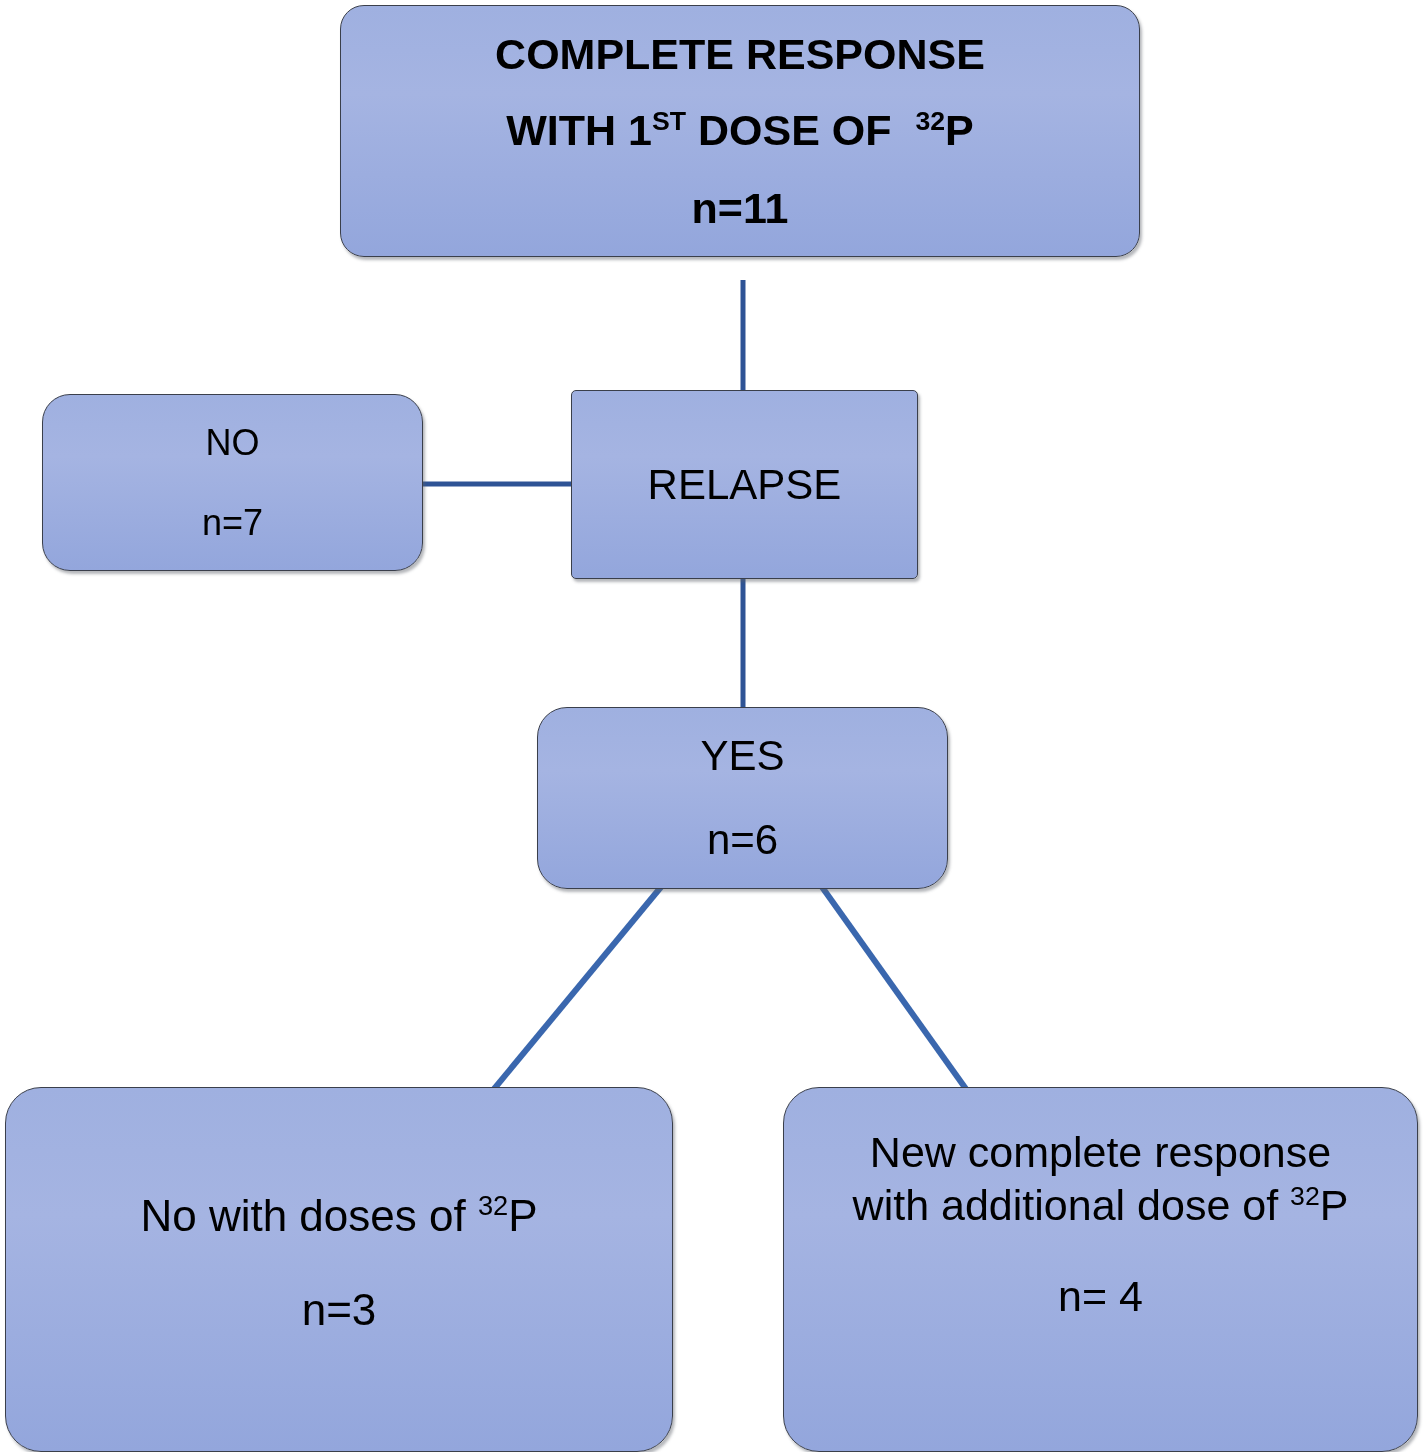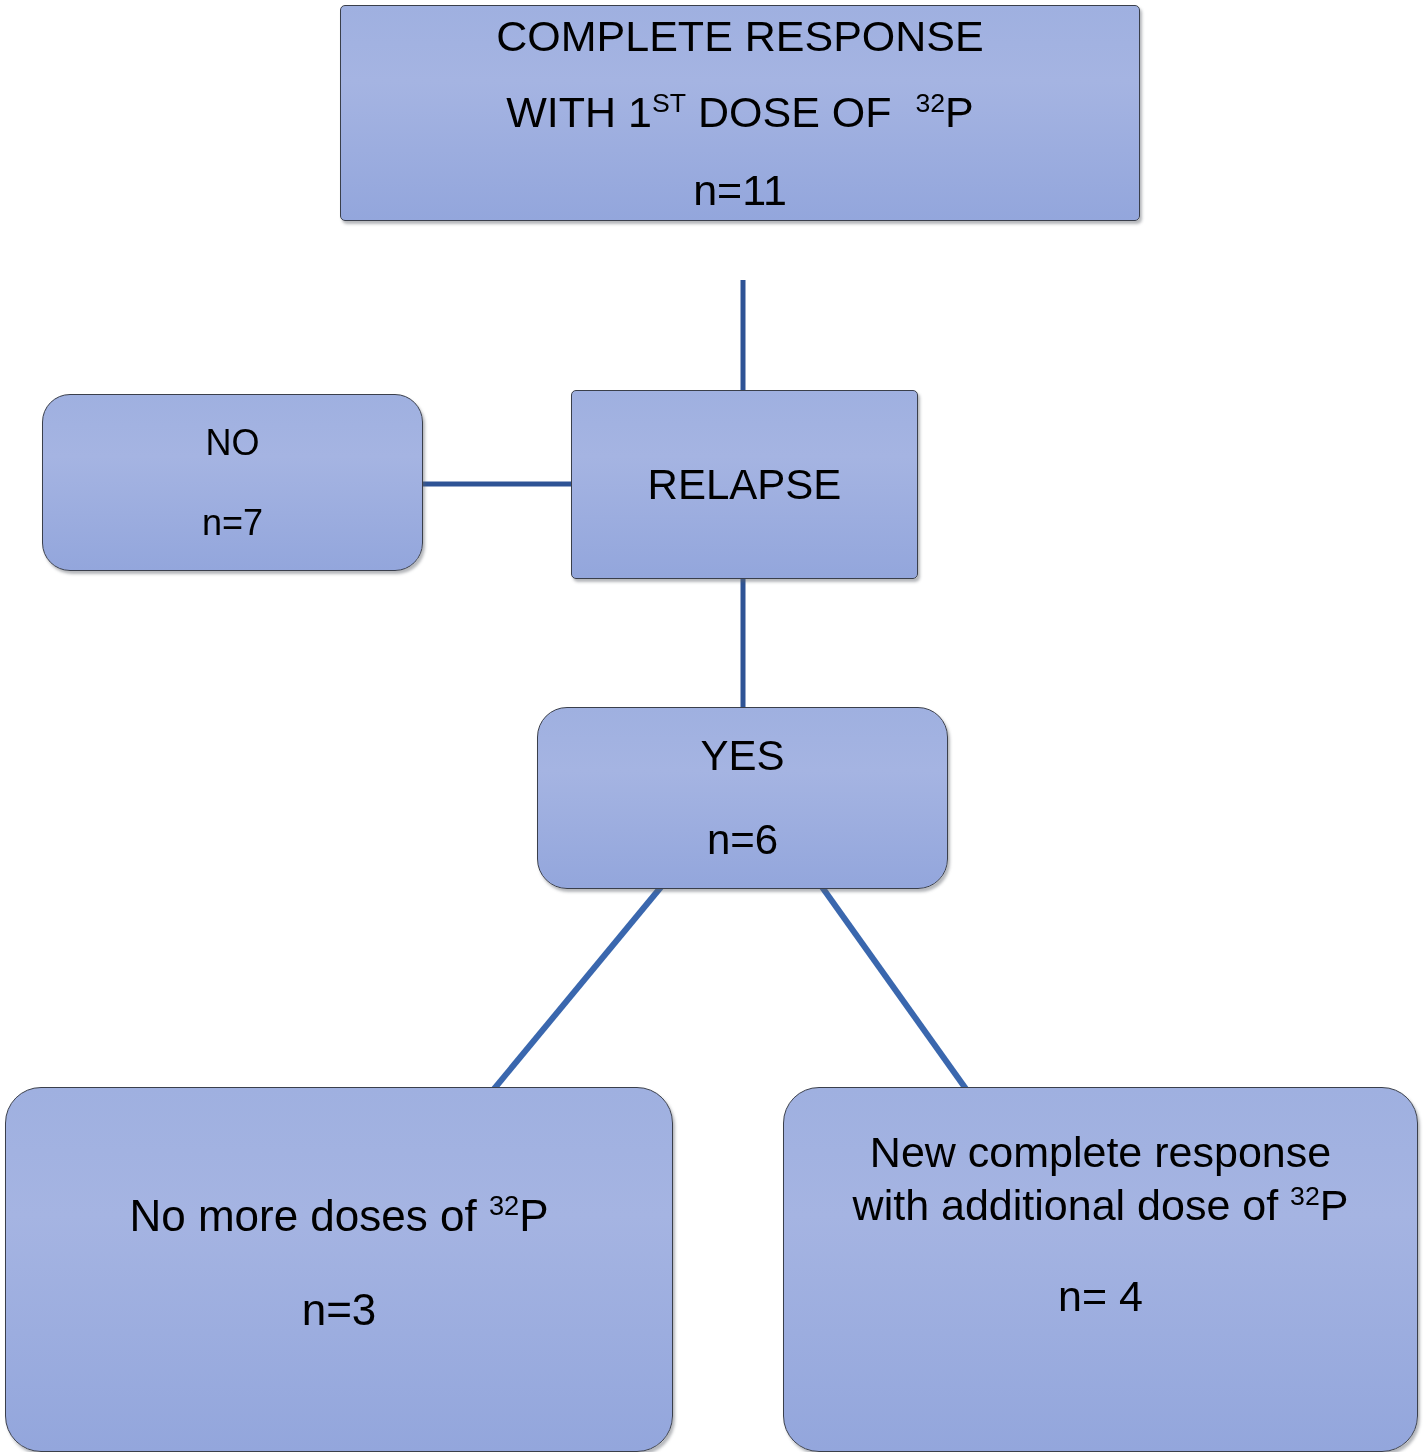--- a/index.html
+++ b/index.html
@@ -52,22 +52,23 @@
   }
   sup {
     font-size: 0.62em;
     vertical-align: super;
     line-height: 0;
   }
 
   
   #node-complete-response {
     left: 340px;  top: 5px;
-    width: 800px; height: 216px;
-    border-radius: 5px;
+    width: 800px; height: 252px;
+    border-radius: 24px;
+    font-weight: bold;
   }
   #node-complete-response .line { font-size: 43px; }
   #node-complete-response .line.l1 { margin-bottom: 33px; }
   #node-complete-response .line.l2 { margin-bottom: 35px; }
 
   #node-no {
     left: 42px;  top: 394px;
     width: 381px; height: 177px;
     border-radius: 28px;
   }
@@ -137,21 +138,21 @@
   <div class="node" id="node-relapse">
     <span class="line l1">RELAPSE</span>
   </div>
 
   <div class="node" id="node-yes">
     <span class="line l1">YES</span>
     <span class="line l2">n=6</span>
   </div>
 
   <div class="node" id="node-no-more-doses">
-    <span class="line l1"><span>No more doses of </span><sup>32</sup><span>P</span></span>
+    <span class="line l1"><span>No with doses of </span><sup>32</sup><span>P</span></span>
     <span class="line l2">n=3</span>
   </div>
 
   <div class="node" id="node-new-complete-response">
     <span class="line l1">New complete response</span>
     <span class="line l2"><span>with additional dose of </span><sup>32</sup><span>P</span></span>
     <span class="line l3">n= 4</span>
   </div>
 
 </div>

